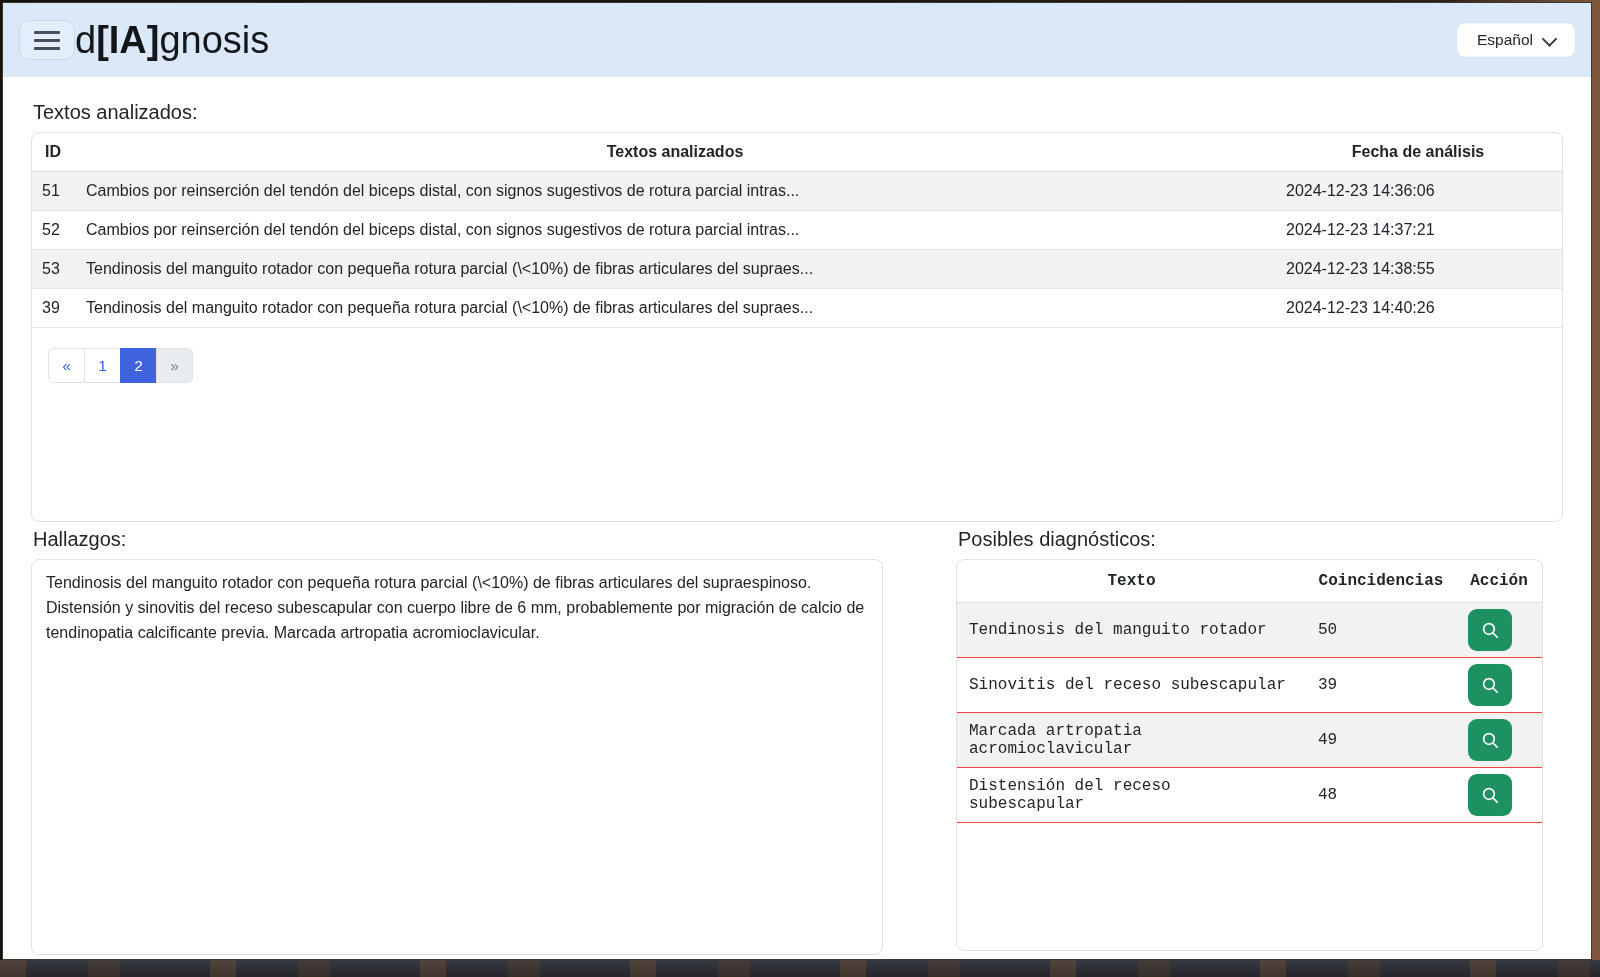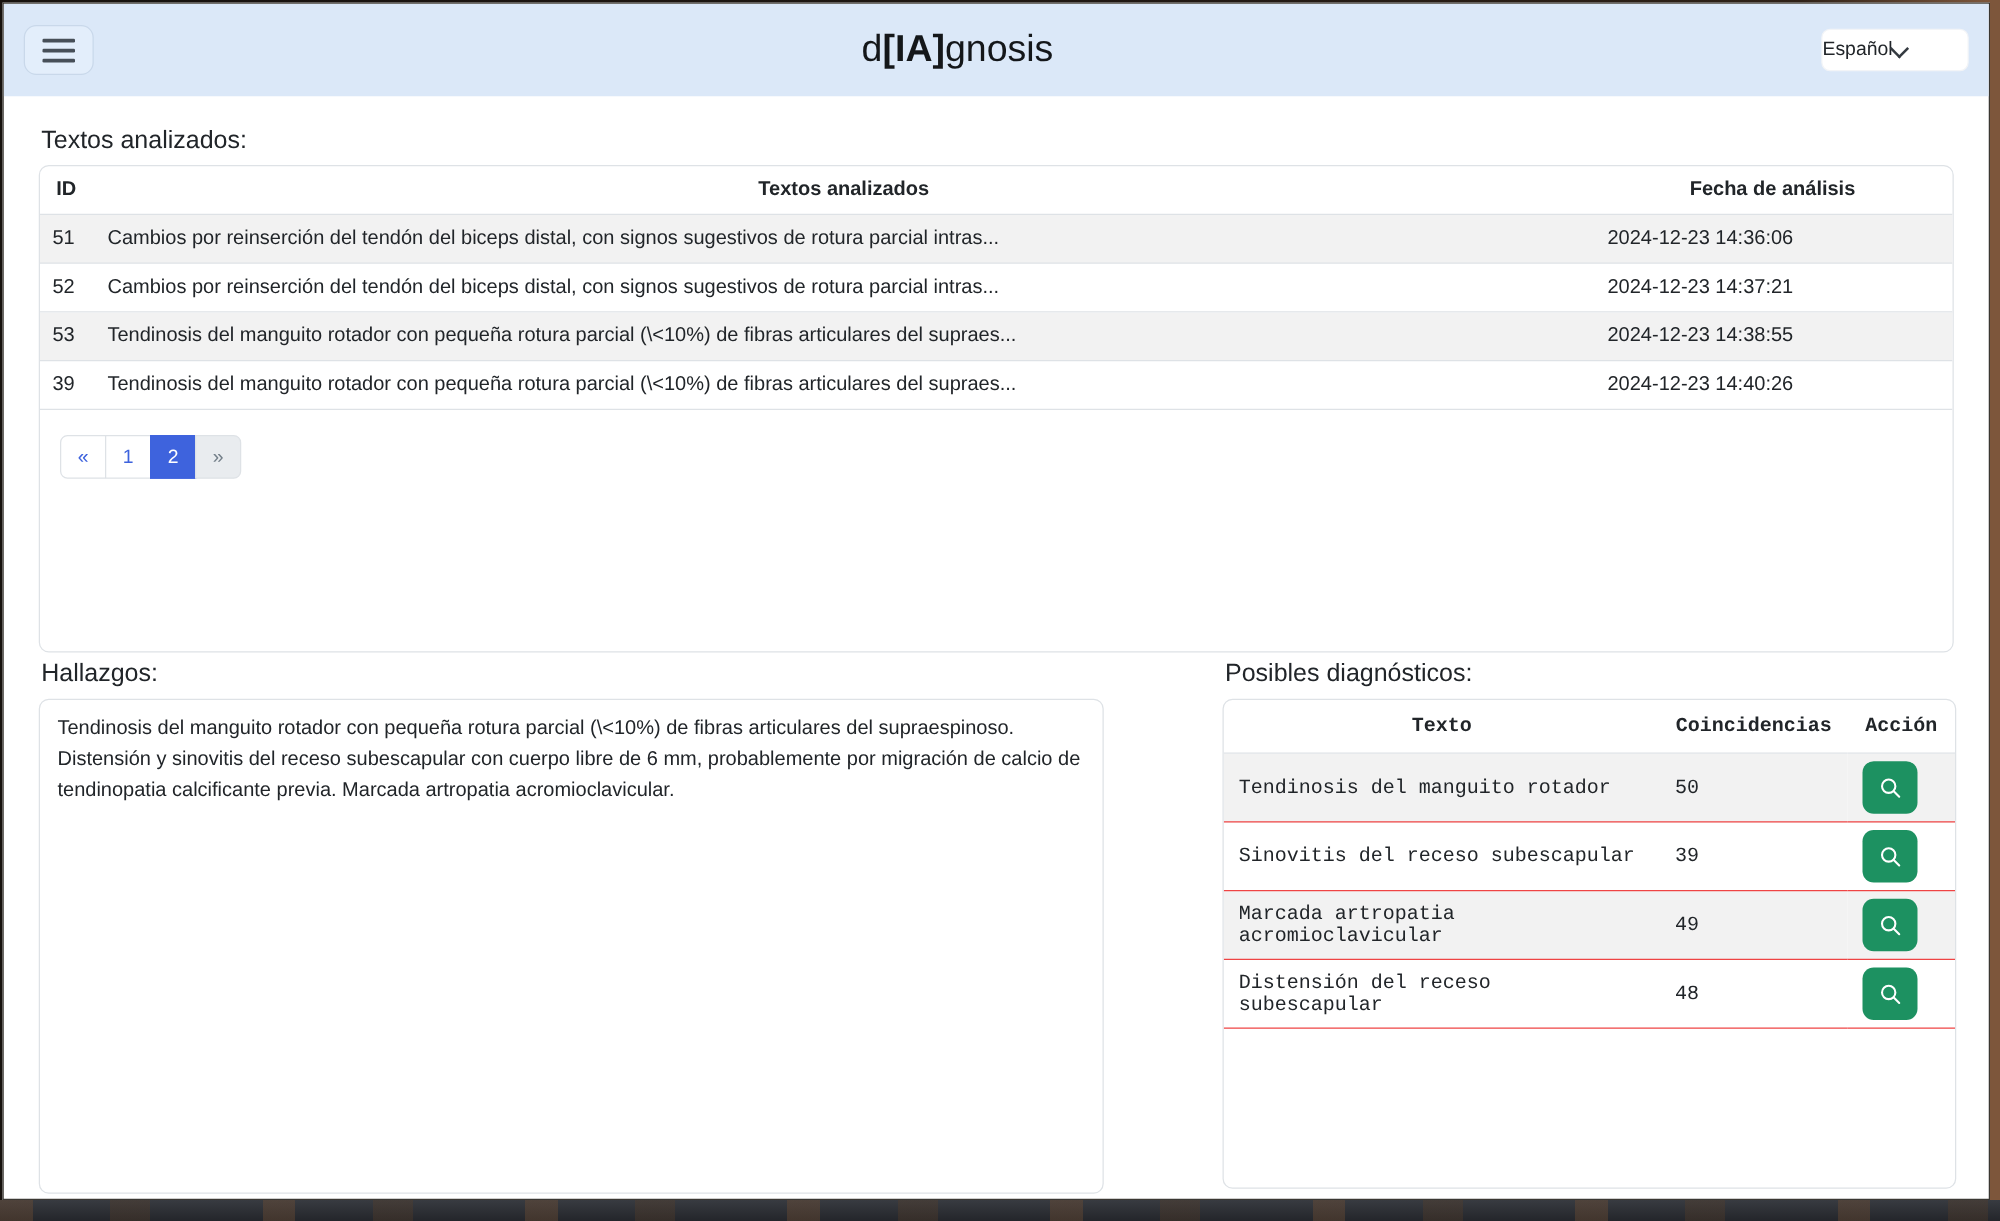--- a/index.html
+++ b/index.html
@@ -14,24 +14,24 @@
     z-index:0;}
 
   .window{position:absolute;left:2px;top:2px;width:1590px;height:958px;box-sizing:border-box;
     background:#ffffff;border:1px solid #3a3732;z-index:1;overflow:hidden;}
 
   
   .app-header{height:74px;background:#dbe8f8;display:flex;align-items:center;padding:0 16px;box-sizing:border-box;}
   .hamburger-btn{width:56px;height:40px;background:#e3eefb;border:1px solid #c9d8ea;border-radius:10px;
     display:flex;flex-direction:column;justify-content:center;align-items:center;gap:5px;cursor:pointer;flex:0 0 auto;}
   .hamburger-btn i{display:block;width:26px;height:3px;background:#474f58;border-radius:1px;}
-  .app-title{flex:1;text-align:center;font-size:30px;color:#14171a;font-weight:400;margin:0;}
+  .app-title{flex:1;text-align:left;font-size:38px;color:#14171a;font-weight:400;margin:0;}
   .app-title .bold{font-weight:700;}
   .lang-select{flex:0 0 auto;width:118px;height:34px;background:#ffffff;border:1px solid #f2f4f7;border-radius:7px;
-    display:flex;align-items:center;justify-content:flex-start;padding:0 0;box-sizing:border-box;
+    display:flex;align-items:center;justify-content:space-between;padding:0 19px;box-sizing:border-box;
     font-size:15.5px;color:#212529;cursor:pointer;}
   .chevron{width:9px;height:9px;border-right:2px solid #343a40;border-bottom:2px solid #343a40;
     transform:rotate(45deg) translate(-1px,-1px);}
 
   
   .main{padding:26px 28px 0;}
   .section-label{font-size:20px;color:#212529;margin:0 0 10px 2px;line-height:19px;}
 
   .analyzed-card{border:1px solid #dee2e6;border-radius:8px;height:388px;overflow:hidden;background:#fff;}
   table{border-collapse:collapse;width:100%;font-size:16px;color:#212529;table-layout:fixed;}
@@ -45,21 +45,21 @@
   .pagination{display:inline-flex;margin:20px 16px;}
   .page-item{display:inline-block;padding:7px 13px;border:1px solid #dee2e6;font-size:15.5px;
     color:#3e63dd;background:#fff;cursor:pointer;margin-left:-1px;line-height:19px;text-align:center;min-width:9px;}
   .page-item.first{border-radius:6px 0 0 6px;margin-left:0;}
   .page-item.last{border-radius:0 6px 6px 0;}
   .page-item.active{background:#3e63dd;border-color:#3e63dd;color:#fff;}
   .page-item.disabled{background:#e9ecef;color:#75808a;cursor:default;}
 
   
   .bottom{display:flex;margin-top:8px;}
-  .findings-block{width:852px;margin-right:95px;flex:0 0 auto;}
+  .findings-block{width:852px;margin-right:73px;flex:0 0 auto;}
   .findings-box{height:396px;border:1px solid #dee2e6;border-radius:8px;padding:10px 14px;box-sizing:border-box;
     font-size:16px;line-height:25px;color:#212529;background:#fff;}
   .diagnoses-block{width:587px;flex:0 0 auto;}
   .diagnoses-card{border:1px solid #dee2e6;border-radius:8px;height:390px;overflow:hidden;background:#fff;font-family:Liberation Mono, monospace;}
   .diagnoses th{padding:12px;border-bottom:1px solid #dee2e6;}
   .diagnoses td{padding:6px 12px;border-bottom:1px solid #ef4444;vertical-align:middle;}
   .diagnoses tbody tr:nth-child(odd){background:#f2f2f2;}
   .col-matches{width:150px;}
   .col-action{width:86px;}
   .search-btn{width:44px;height:42px;background:#1d9161;border:none;border-radius:9px;

